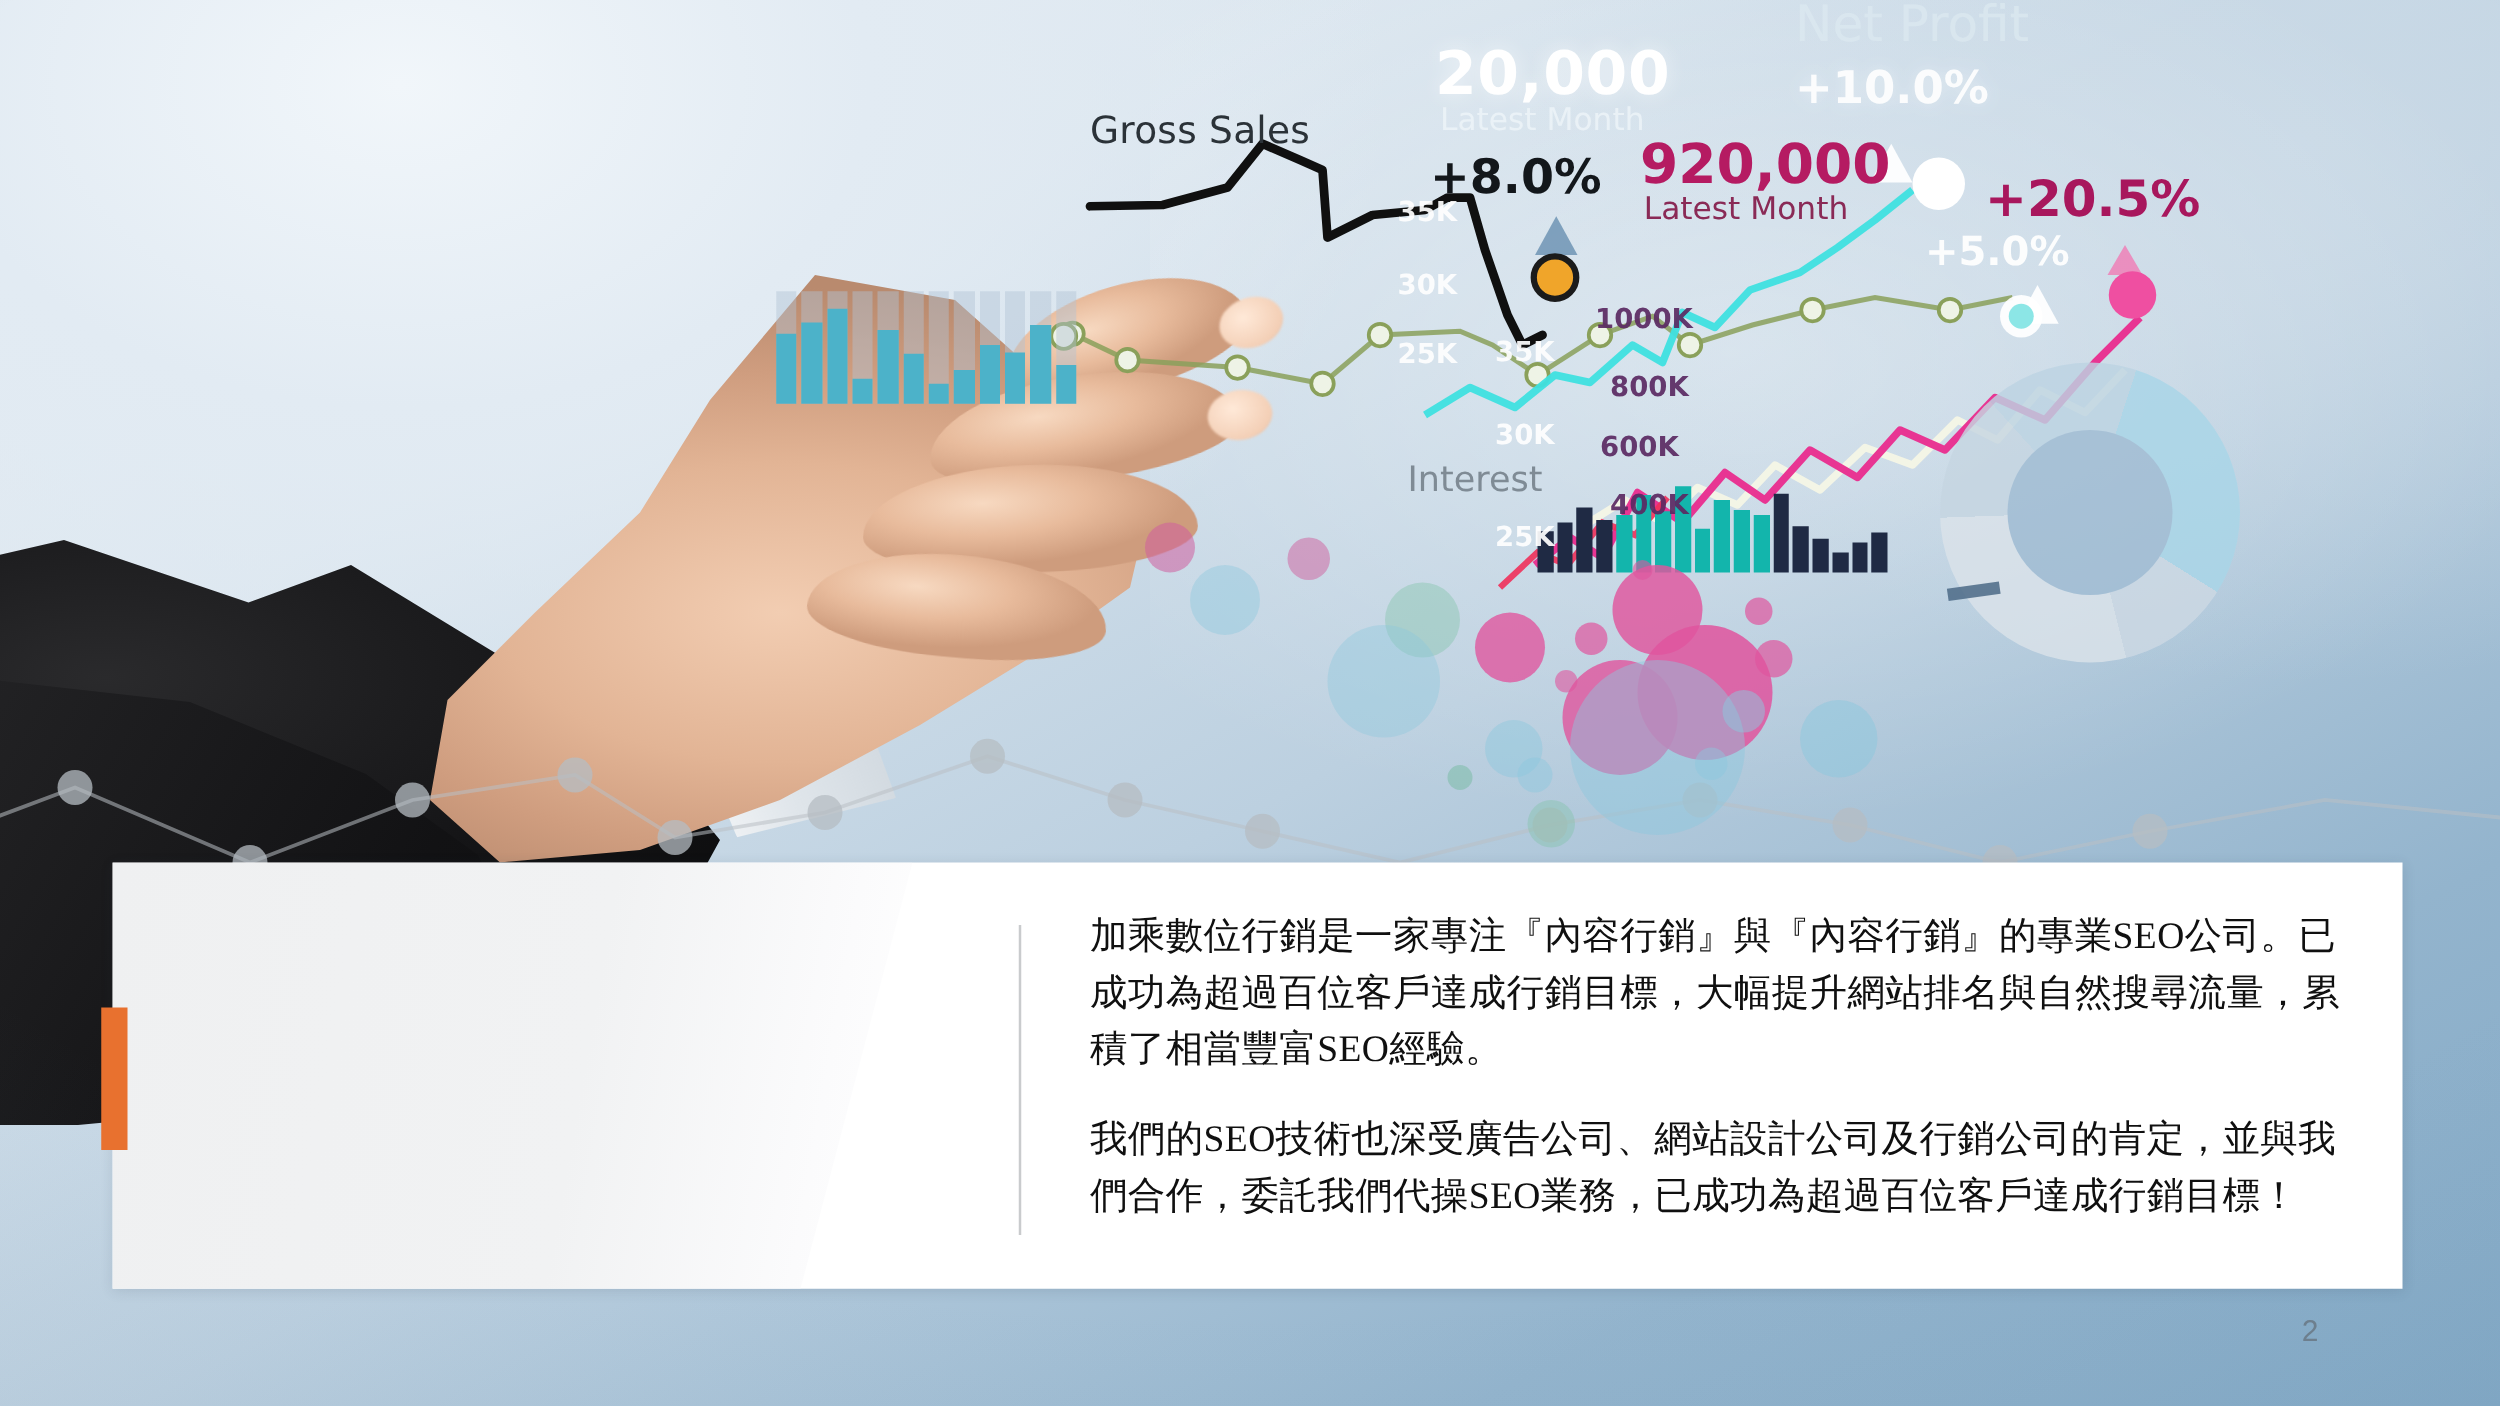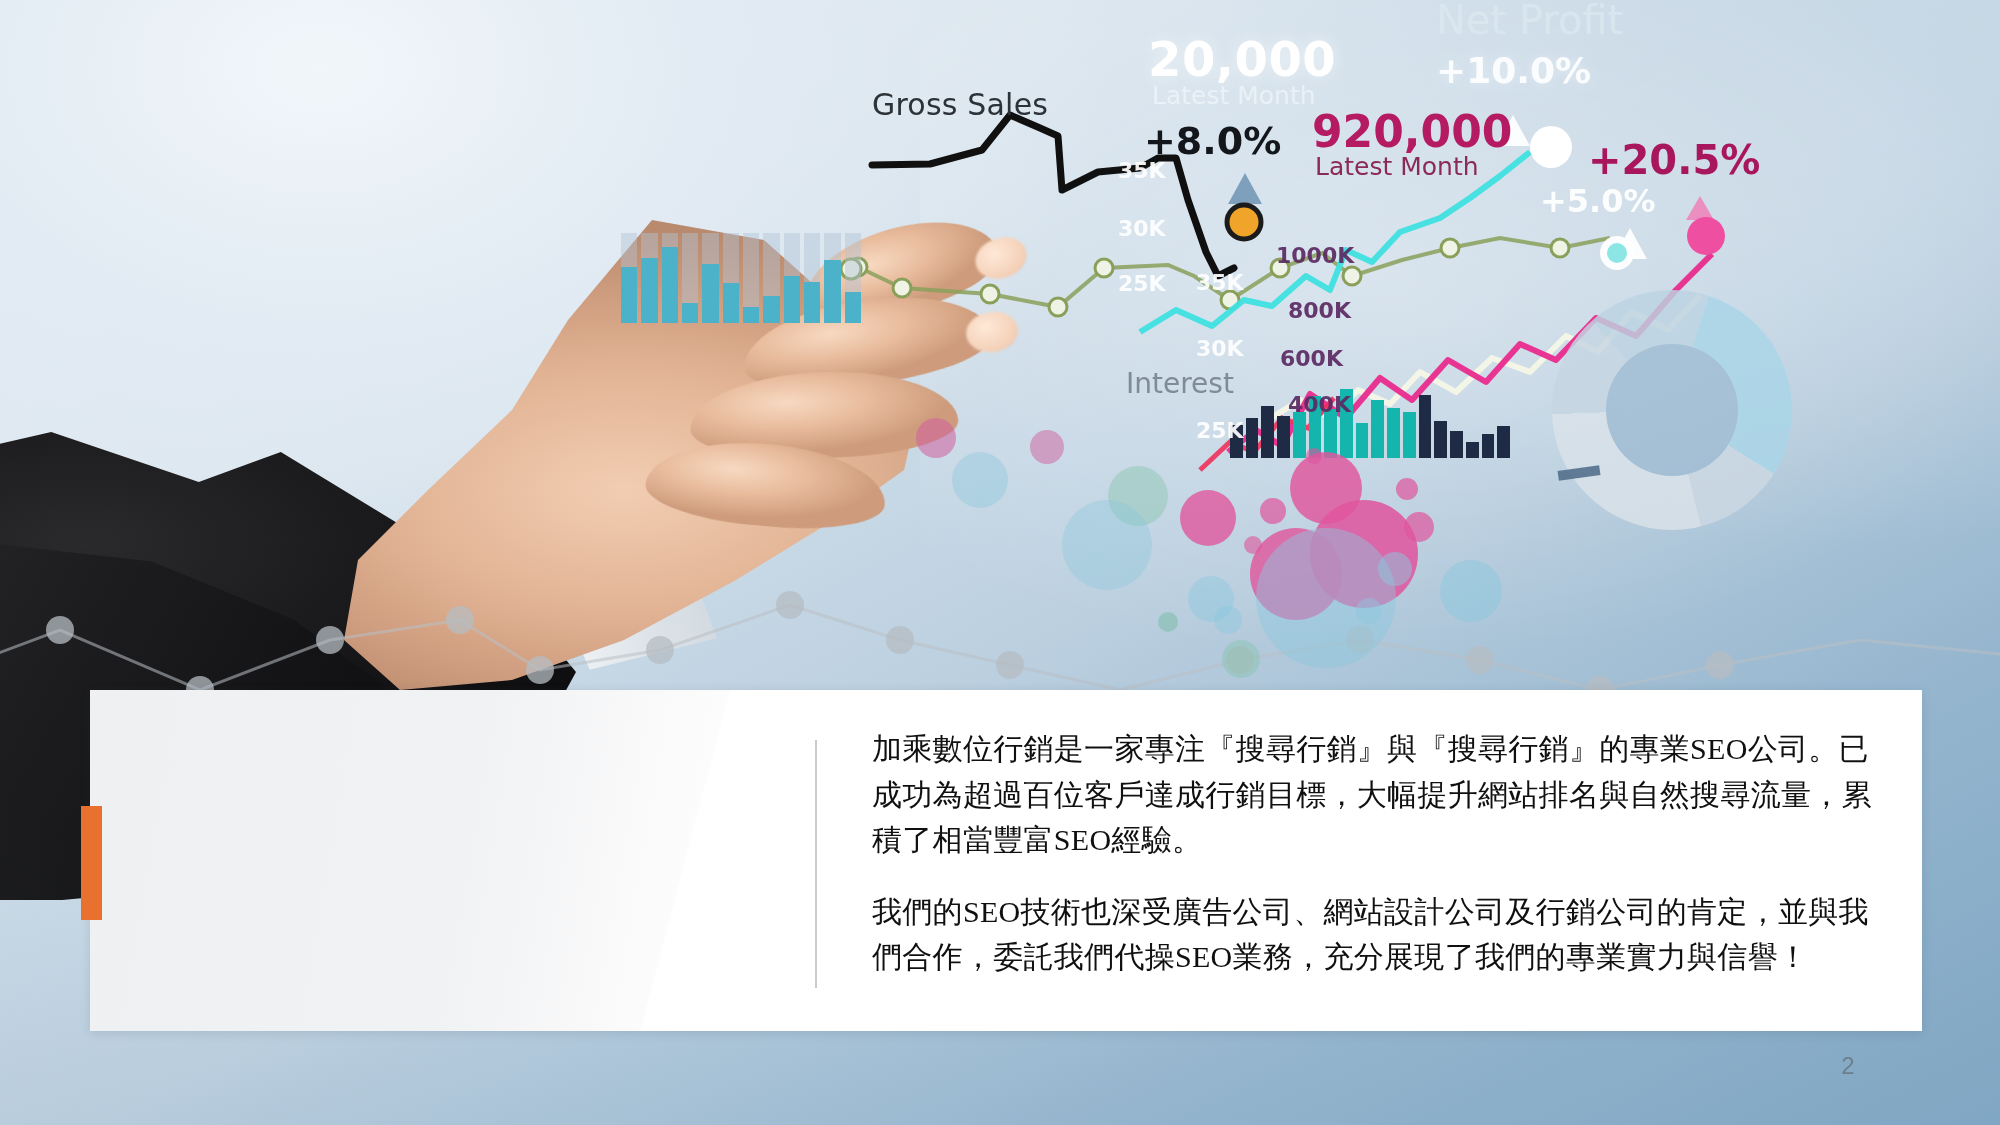--- a/index.html
+++ b/index.html
@@ -416,18 +416,18 @@
   <div class="card" style="background: rgb(255, 255, 255);">
     <div class="card-tint"></div>
   </div>
 
   <div class="accent-bar" style="background: rgb(232, 113, 47);"></div>
 
 
   <div class="divider"></div>
 
   <div class="body-wrap">
-    <p class="para">加乘數位行銷是一家專注『搜尋行銷』與『搜尋行銷』的專業SEO公司。已成功為超過百位客戶達成行銷目標，大幅提升網站排名與自然搜尋流量，累積了相當豐富SEO經驗。</p>
-    <p class="para">我們的SEO技術也深受廣告公司、網站設計公司及行銷公司的肯定，並與我們合作，委託我們代操SEO業務，充分展現了我們的專業實力與信譽！</p>
+    <p class="para">加乘數位行銷是一家專注『內容行銷』與『內容行銷』的專業SEO公司。已成功為超過百位客戶達成行銷目標，大幅提升網站排名與自然搜尋流量，累積了相當豐富SEO經驗。</p>
+    <p class="para">我們的SEO技術也深受廣告公司、網站設計公司及行銷公司的肯定，並與我們合作，委託我們代操SEO業務，已成功為超過百位客戶達成行銷目標！</p>
   </div>
 
   <div class="page-num">2</div>
 </div>
 
 </body></html>

